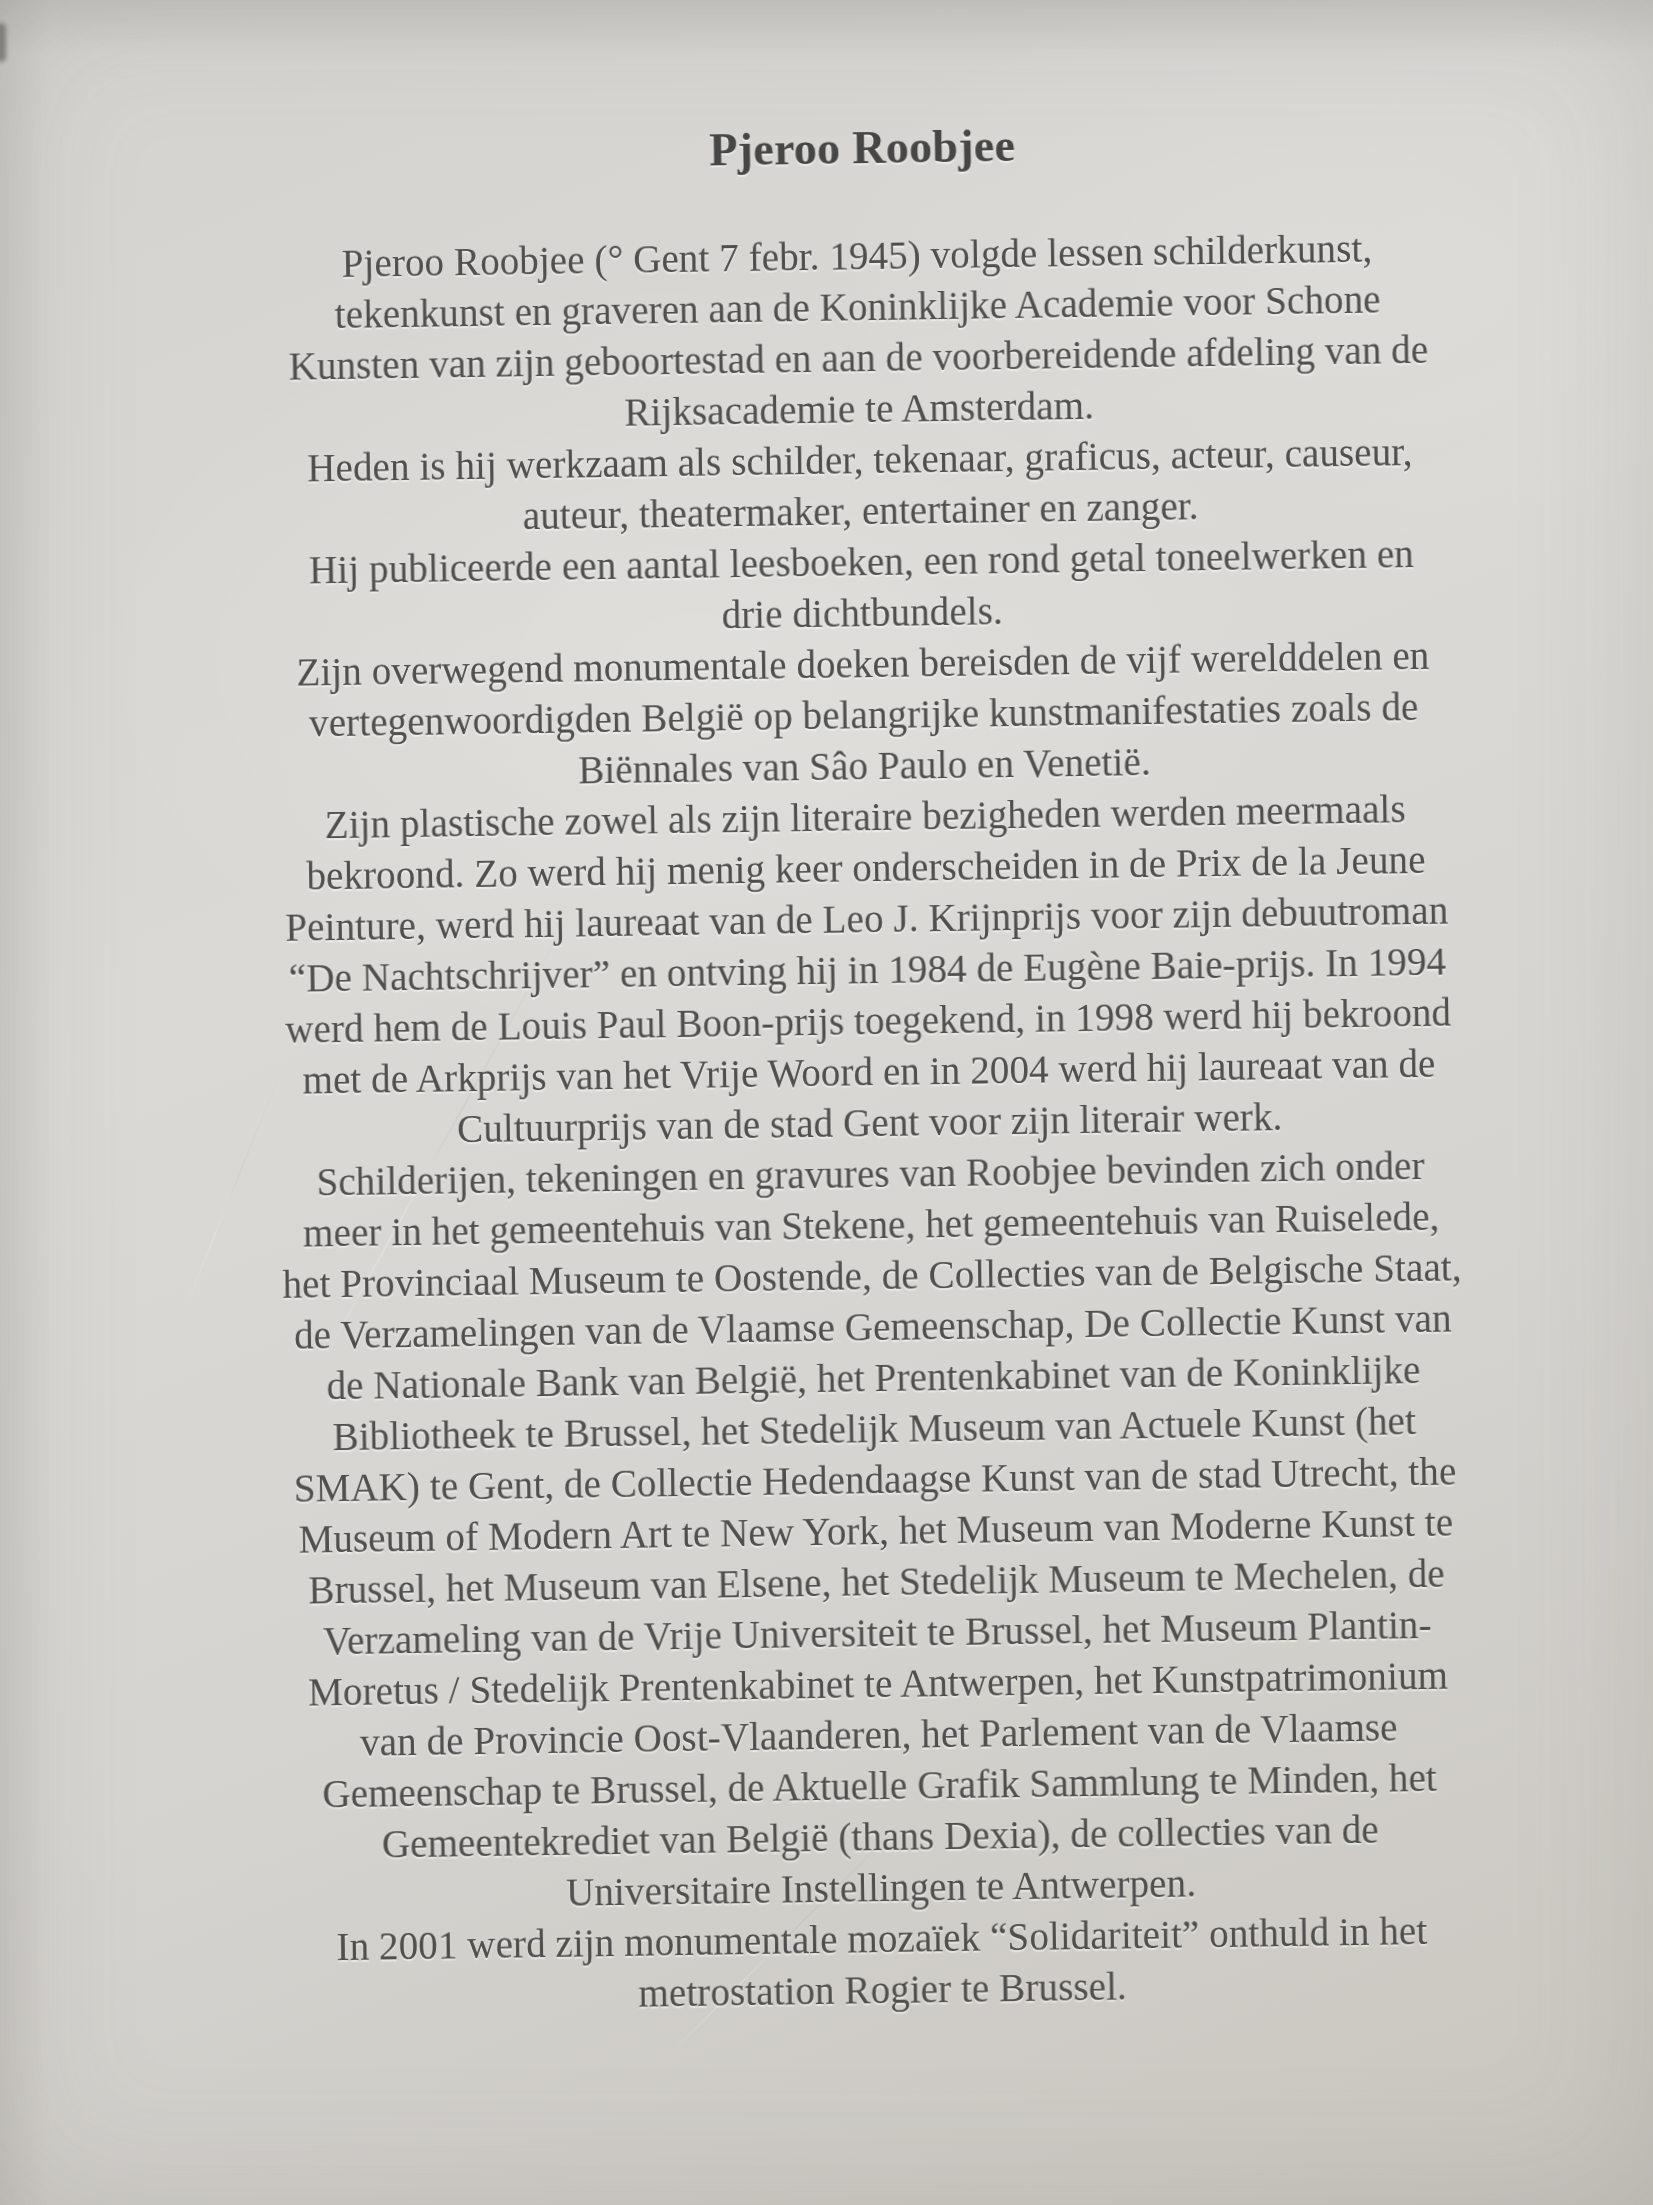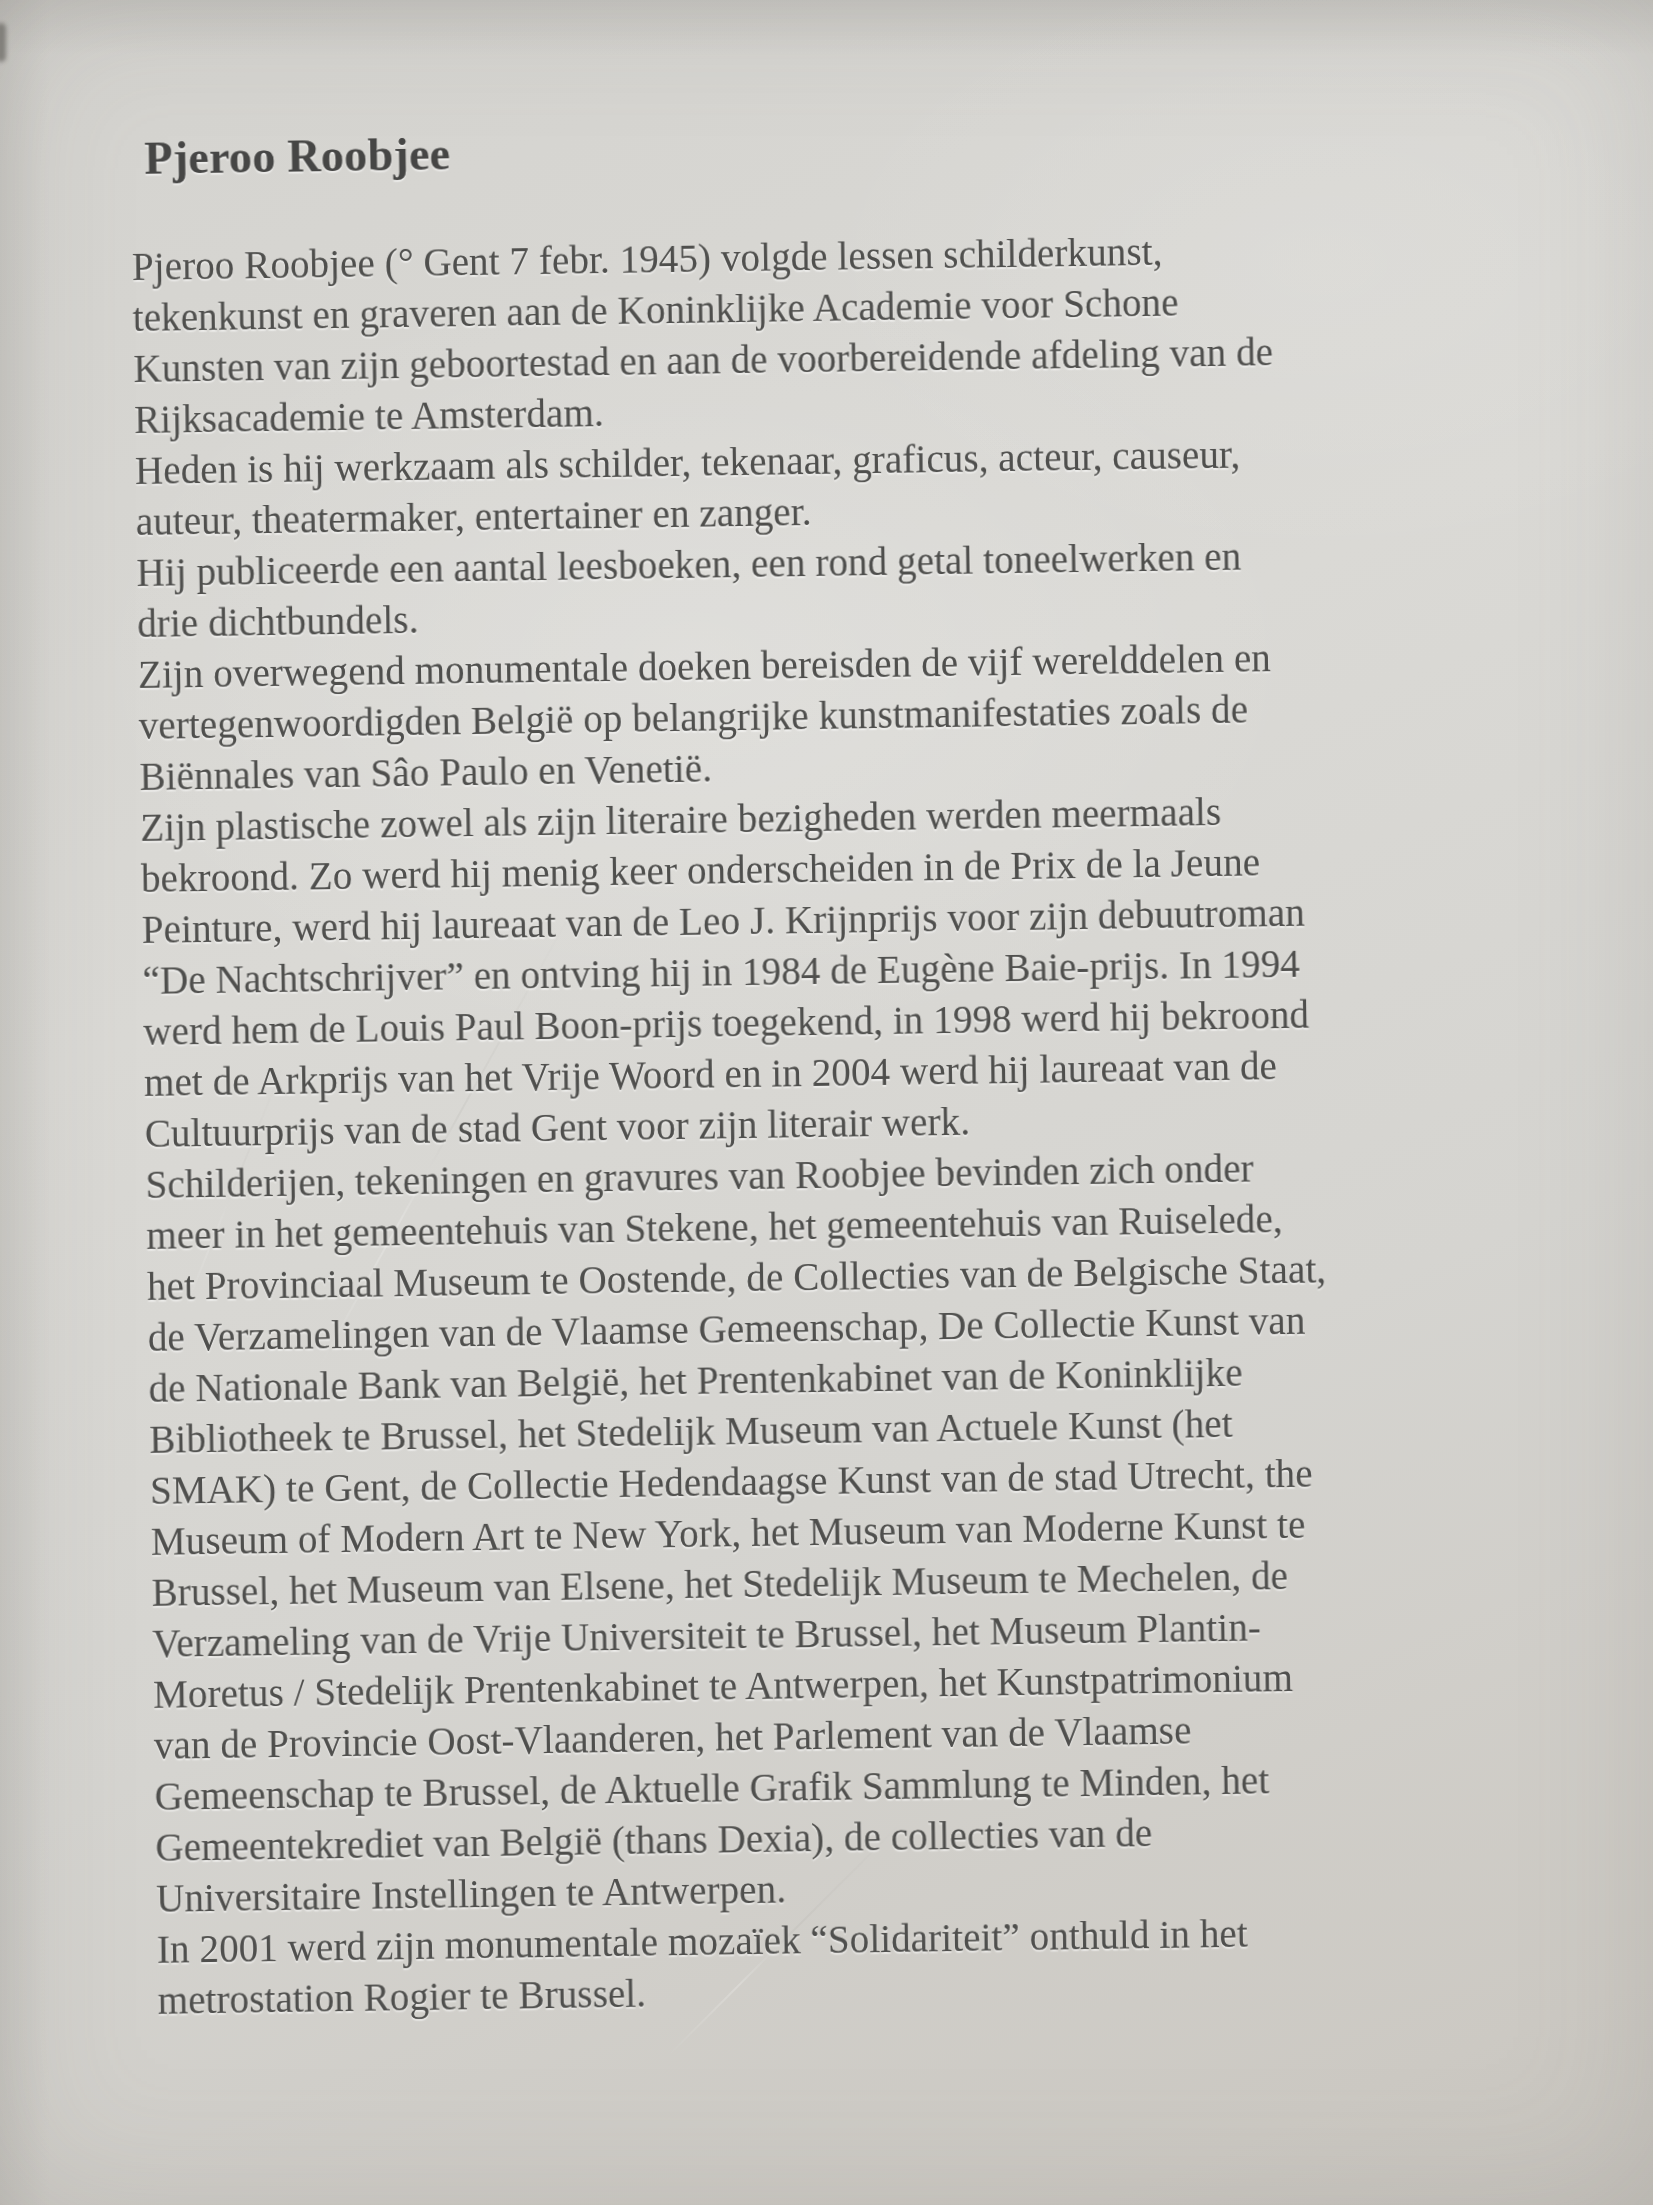--- a/index.html
+++ b/index.html
@@ -18,20 +18,21 @@
   .page {
     position: absolute;
     inset: 0;
     background:
       radial-gradient(ellipse 891px 572px at 42% 30%, rgba(255,255,255,0.16), transparent 70%),
       radial-gradient(ellipse 763px 445px at 80% 12%, rgba(255,255,255,0.10), transparent 70%),
       linear-gradient(180deg, rgba(125,123,117,0.16) 0%, transparent 2.5%),
       linear-gradient(90deg, rgba(120,118,112,0.12) 0%, transparent 3%),
       linear-gradient(158deg, #d4d3cf 0%, #dad9d5 38%, #d5d4d0 64%, #ccc9c3 92%, #c7c4be 100%);
     box-shadow: inset 0 0 140px rgba(110,108,102,0.18);
+    text-align: center;
   }
 
   
   .edge-mark {
     position: absolute;
     left: -3.8px;
     top: 23px;
     width: 10.2px;
     height: 39px;
     background: #6e6c67;

